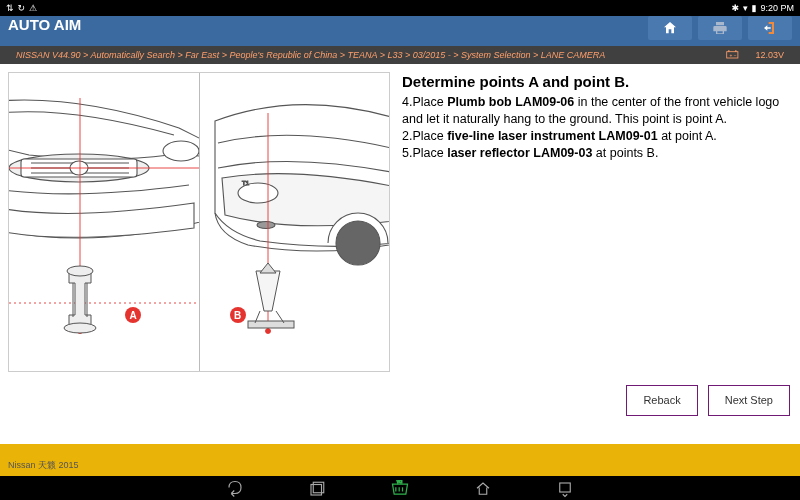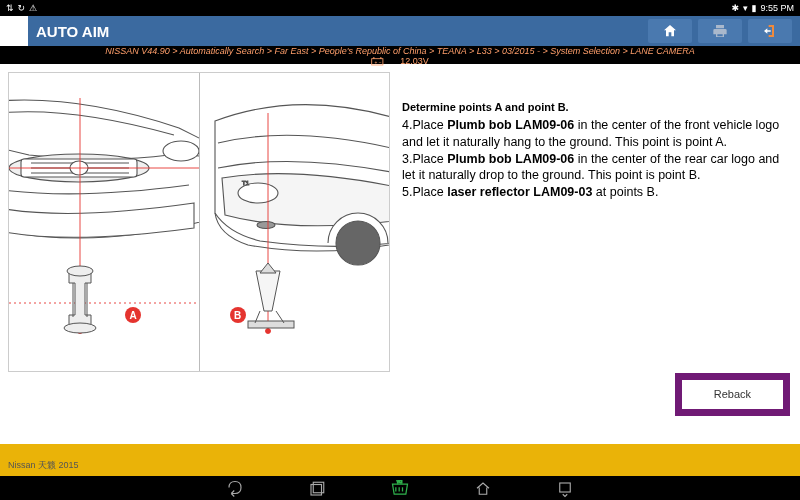--- a/index.html
+++ b/index.html
@@ -1,55 +1,55 @@
 <!DOCTYPE html>
 <html><head>
 <meta charset="utf-8">
 <style>
   * { box-sizing: border-box; margin: 0; padding: 0; }
   html, body { width: 800px; height: 500px; font-family: Arial, sans-serif; overflow: hidden; background: #fff; }
   .android-status { height: 16px; background: #000; color: #fff; display: flex; justify-content: space-between; align-items: center; padding: 0 6px; font-size: 9px; }
   .android-status .left, .android-status .right { display: flex; gap: 4px; align-items: center; }
-  .app-header { height: 30px; background: #3b6aa0; display: flex; align-items: center; padding: 0 8px; color: #fff; margin-left: 28px; }
+  .app-header { height: 30px; background: #3b6aa0; display: flex; align-items: flex-start; padding: 0 8px; color: #fff; }
   .app-header .title { font-size: 15px; font-weight: bold; flex: 1; }
   .app-header .hbtn { width: 44px; height: 24px; background: #4a79af; margin-left: 6px; display: flex; align-items: center; justify-content: center; border-radius: 2px; }
-  .breadcrumb-bar { height: 18px; background: #000000; display: flex; align-items: center; padding: 0 16px; font-size: 9px; color: #ff9f6b; font-style: italic; flex-direction: column; }
+  .breadcrumb-bar { height: 18px; background: #404040; display: flex; align-items: center; padding: 0 16px; font-size: 9px; color: #ff9f6b; font-style: italic; }
   .breadcrumb-bar .spacer { flex: 1; }
-  .breadcrumb-bar .volt { color: #ff9f6b; font-style: normal; display: flex; align-items: flex-end; gap: 15px; }
+  .breadcrumb-bar .volt { color: #ff9f6b; font-style: normal; display: flex; align-items: flex-start; gap: 15px; }
   .content { display: flex; height: 380px; background: #fff; }
   .diagram-area { width: 398px; padding: 8px; }
   .diagram-box { border: 1px solid #ccc; height: 300px; display: flex; background: #fff; }
   .panel { flex: 1; border-right: 1px solid #bbb; position: relative; overflow: hidden; }
   .panel:last-child { border-right: none; }
   .badge { position: absolute; width: 16px; height: 16px; border-radius: 50%; background: #e5342f; color: #fff; font-size: 10px; font-weight: bold; display: flex; align-items: center; justify-content: center; }
   .instr-area { flex: 1; padding: 8px 10px 0 4px; font-size: 12.5px; line-height: 1.35; color: #000; position: relative; }
-  .instr-area h4 { font-size: 11px; font-weight: bold; margin-bottom: 2px; margin-top: 28px; }
+  .instr-area h4 { font-size: 15px; font-weight: bold; margin-bottom: 2px; }
   .toolname { font-weight: bold; }
   .btn-row { position: absolute; bottom: 28px; right: 10px; display: flex; gap: 10px; }
-  .btn { border: 7px solid #701a75; background: #fff; padding: 7px 32px; font-size: 11px; color: #333; cursor: pointer; }
+  .btn { border: 1px solid #701a75; background: #fff; padding: 7px 16px; font-size: 11px; color: #333; cursor: pointer; }
   .footer-info { height: 30px; background: #eab308; color: #555; font-size: 9px; padding: 16px 8px; line-height: 1.3; }
   .android-nav { height: 26px; background: #000; display: flex; align-items: center; justify-content: center; gap: 64px; }
   .android-nav .nbtn { color: #888; }
   svg { display: block; }
   .car-svg { position: absolute; top: 0; left: 0; }
 </style>
 </head>
 <body>
 
 <div class="android-status">
   <div class="left">
     <span>⇅</span>
     <span>↻</span>
     <span>⚠</span>
   </div>
   <div class="right">
     <span>✱</span>
     <span>▾</span>
     <span>▮</span>
-    <span>9:55 PM</span>
+    <span>9:20 PM</span>
   </div>
 </div>
 
 <div class="app-header">
   <div class="title">AUTO AIM</div>
   <div class="hbtn">
     <svg width="16" height="16" viewBox="0 0 24 24" fill="#fff">
         <path d="M12 3l9 8h-3v9h-4v-6h-4v6H6v-9H3z"></path>
       </svg>
   </div>
@@ -148,27 +148,28 @@
       </div>
     </div>
   </div>
 
   <div class="instr-area">
     <h4>Determine points A and point B.</h4>
     <div>
       <span>4.Place </span><span class="toolname">Plumb bob LAM09-06</span><span> in the center of the front vehicle logo and let it naturally hang to the ground. This point is point A.</span>
     </div>
     <div>
-      <span>3.Place </span><span class="toolname">Plumb bob LAM09-06</span><span> in the center of the rear car logo and let it naturally drop to the ground. This point is point B.</span>
+      <span>2.Place </span><span class="toolname">five-line laser instrument LAM09-01</span><span> at point A.</span>
     </div>
     <div>
       <span>5.Place </span><span class="toolname">laser reflector LAM09-03</span><span> at points B.</span>
     </div>
     <div class="btn-row">
       <div class="btn">Reback</div>
+      <div class="btn">Next Step</div>
     </div>
   </div>
 </div>
 
 <div class="footer-info">
   <div>Nissan 天籁 2015</div>
 </div>
 
 <div class="android-nav">
   <span class="nbtn">

